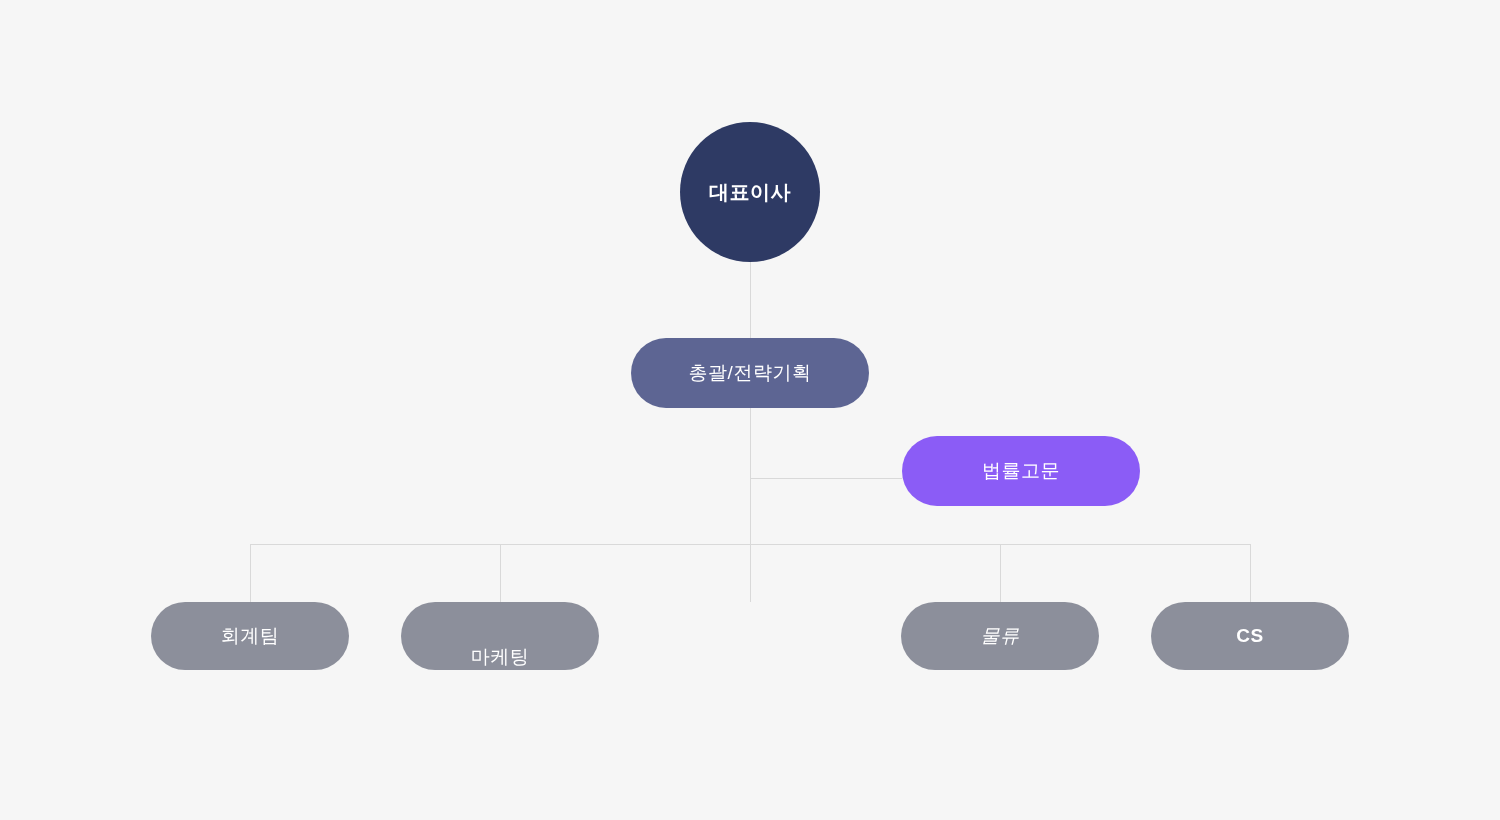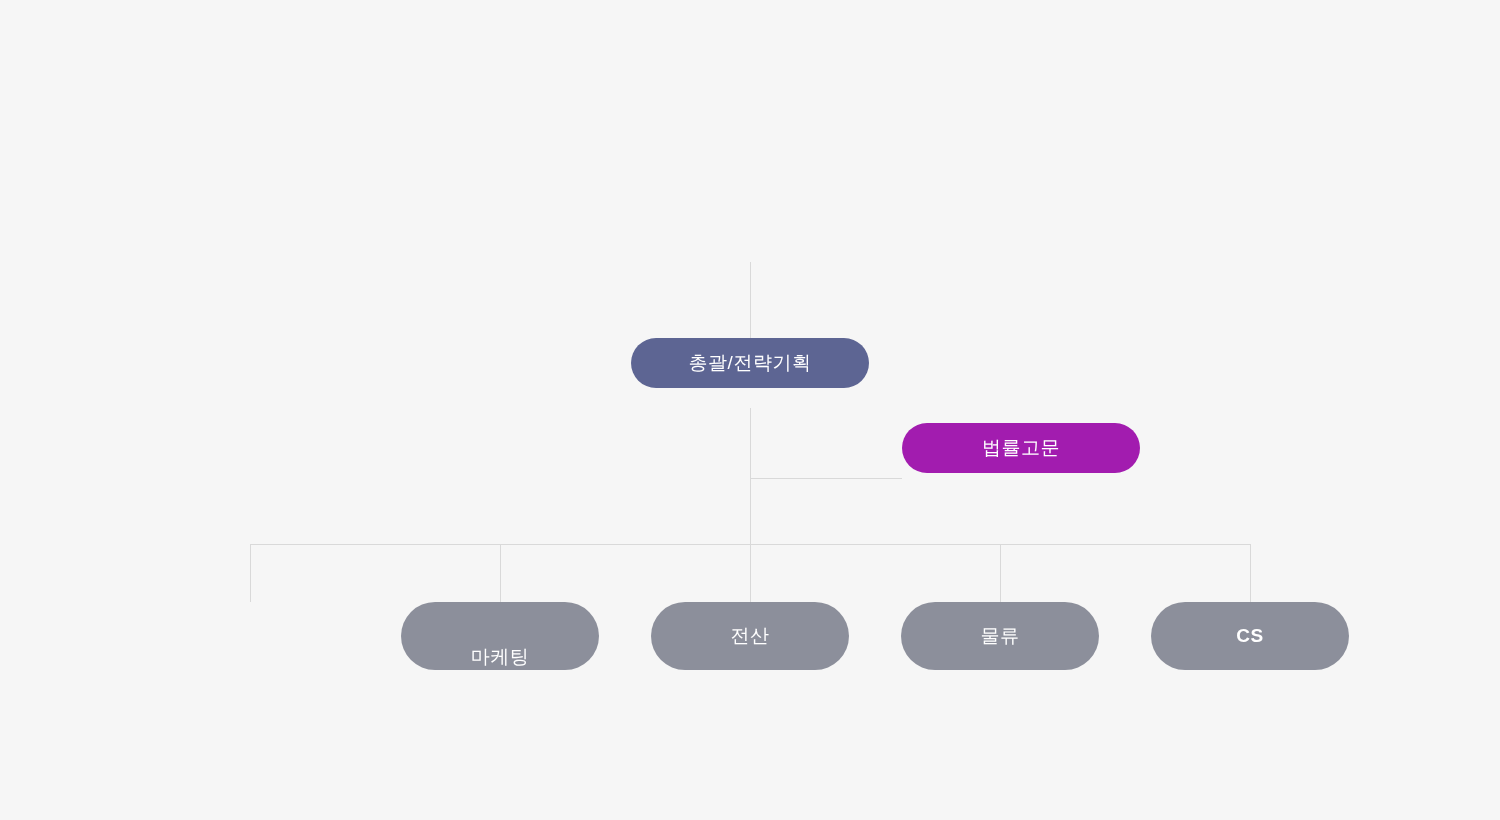--- a/index.html
+++ b/index.html
@@ -31,45 +31,45 @@
     left: 680px;
     top: 122px;
     width: 140px;
     height: 140px;
     border-radius: 50%;
     background: #2e3a64;
     font-weight: 700;
     font-size: 20px;
   }
   .node-pill {
-    height: 50px;
+    height: 70px;
     width: 238px;
     border-radius: 35px;
   }
   .node-planning {
     left: 631px;
     top: 338px;
     background: #5d6593;
   }
   .node-advisor {
     left: 902px;
-    top: 423px;
-    background: #a21caf;
+    top: 436px;
+    background: #8b5cf6;
   }
   .node-dept {
     top: 602px;
     width: 198px;
     height: 68px;
     border-radius: 34px;
     background: #8c8f9b;
   }
   .dept-0 { left: 151px; }
   .dept-1 { left: 401px; align-items: flex-end; }
   .dept-2 { left: 651px; }
-  .dept-3 { left: 901px; }
+  .dept-3 { left: 901px; font-style: italic; }
   .dept-4 { left: 1151px; font-weight: bold; }
   .line {
     position: absolute;
     background: #d9d9d9;
     z-index: 1;
   }
   .line-v-root {    
     left: 750px; top: 262px; width: 1px; height: 76px;
   }
   .line-v-trunk {   
@@ -96,34 +96,37 @@
 
   <div class="line line-v-root"></div>
   <div class="line line-v-trunk"></div>
   <div class="line line-h-advisor"></div>
   <div class="line line-h-main"></div>
   <div class="line line-v-drop drop-0"></div>
   <div class="line line-v-drop drop-1"></div>
   <div class="line line-v-drop drop-3"></div>
   <div class="line line-v-drop drop-4"></div>
 
+  <div class="node node-circle">
+    <span>대표이사</span>
+  </div>
 
   <div class="node node-pill node-planning">
     <span>총괄/전략기획</span>
   </div>
 
   <div class="node node-pill node-advisor">
     <span>법률고문</span>
   </div>
 
+  <div class="node node-dept dept-0">
+    <span>회계팀</span>
+  </div>
   <div class="node node-dept dept-1">
     <span>마케팅</span>
-  </div>
-  <div class="node node-dept dept-2">
-    <span>전산</span>
   </div>
   <div class="node node-dept dept-3">
     <span>물류</span>
   </div>
   <div class="node node-dept dept-4">
     <span>CS</span>
   </div>
 
 </div>
 

